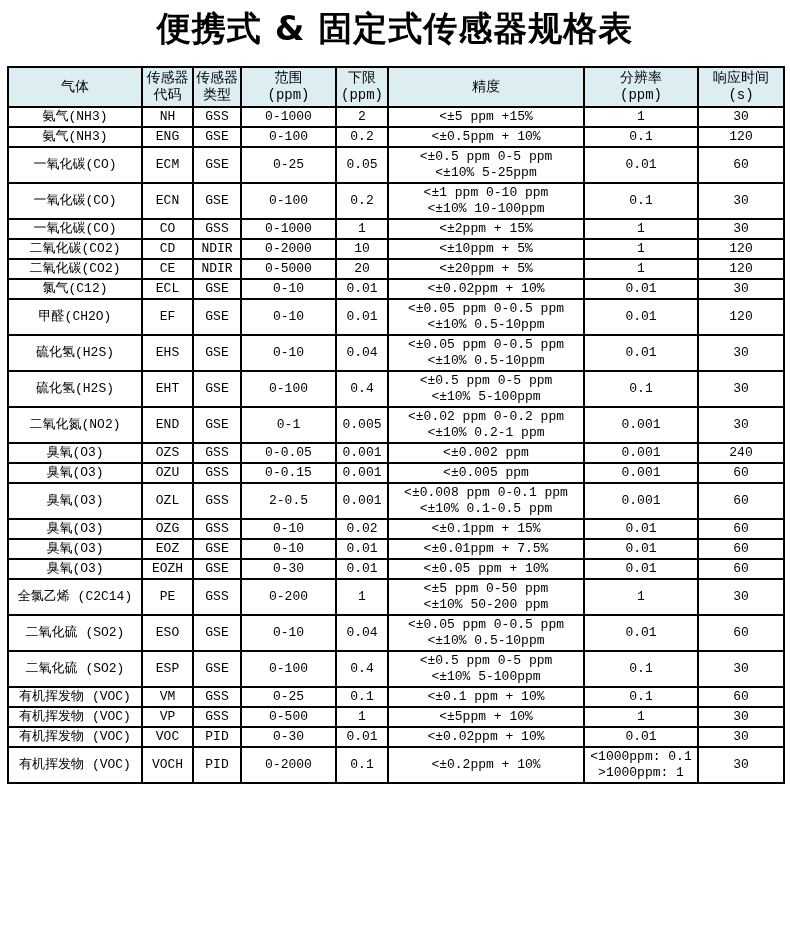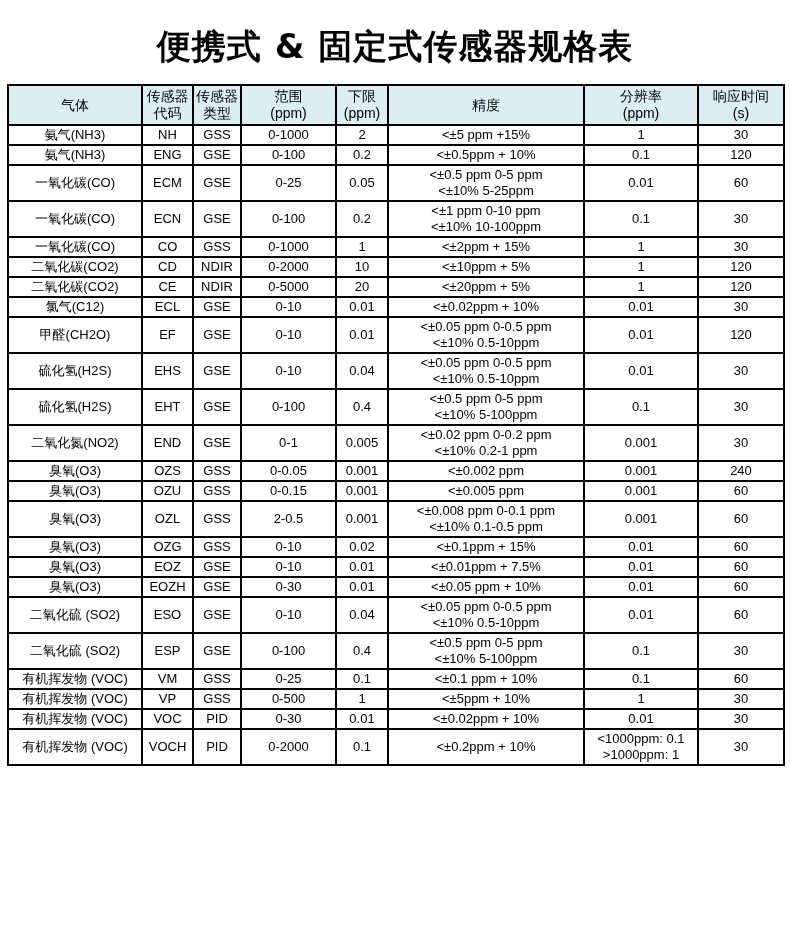--- a/index.html
+++ b/index.html
@@ -9,36 +9,36 @@
     background: #ffffff;
     width: 790px;
   }
   body {
     font-family: "DejaVu Sans", "Liberation Sans", sans-serif;
     color: var(--text-c);
   }
   .page {
     width: 790px;
     min-height: 934px;
-    padding: 24px 7px 30px 7px;
+    padding: 6px 7px 30px 7px;
   }
   .page-title {
     text-align: center;
     font-weight: bold;
     font-size: 34px;
     letter-spacing: 1px;
     margin: 0 0 14px 0;
     font-family: "DejaVu Sans", sans-serif;
   }
   table.spec-table {
     border-collapse: collapse;
     table-layout: fixed;
     width: 776px;
     margin: 0 auto;
-    font-family: Liberation Sans, sans-serif;
+    font-family: Liberation Mono, monospace;
   }
   .spec-table th, .spec-table td {
     border: 2px solid var(--border-c);
     text-align: center;
     vertical-align: middle;
     padding: 1px 2px;
     font-size: 13px;
     line-height: 16px;
     white-space: pre-line;
     overflow: hidden;
@@ -276,20 +276,31 @@
           <td>臭氧(O3)</td>
           <td>EOZH</td>
           <td>GSE</td>
           <td>0-30</td>
           <td>0.01</td>
           <td>&lt;±0.05 ppm + 10%</td>
           <td>0.01</td>
           <td>60</td>
         </tr>
         <tr>
+          <td>全氯乙烯 (C2C14)</td>
+          <td>PE</td>
+          <td>GSS</td>
+          <td>0-200</td>
+          <td>1</td>
+          <td>&lt;±5 ppm 0-50 ppm
+&lt;±10% 50-200 ppm</td>
+          <td>1</td>
+          <td>30</td>
+        </tr>
+        <tr>
           <td>二氧化硫 (SO2)</td>
           <td>ESO</td>
           <td>GSE</td>
           <td>0-10</td>
           <td>0.04</td>
           <td>&lt;±0.05 ppm 0-0.5 ppm
 &lt;±10% 0.5-10ppm</td>
           <td>0.01</td>
           <td>60</td>
         </tr>

